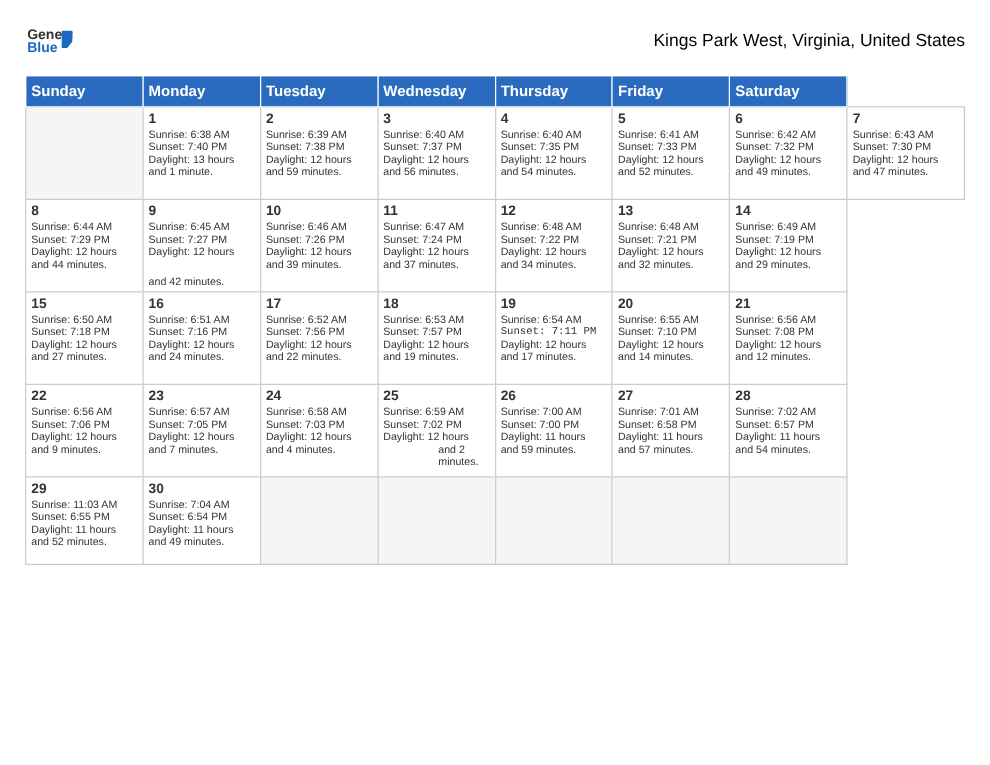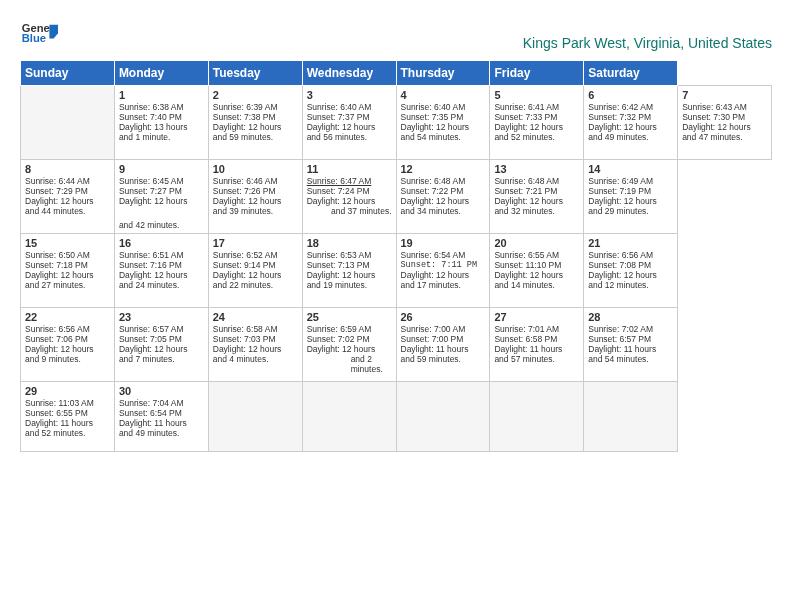--- a/index.html
+++ b/index.html
@@ -26,22 +26,22 @@
       text-align: right;
     }
     .main-title {
       font-size: 36px;
       font-weight: bold;
       color: #333;
       line-height: 1.1;
     }
     .subtitle {
       font-size: 14px;
-      color: #0f766e;
-      margin-top: 19px;
+      color: #000000;
+      margin-top: 8px;
     }
     .calendar {
       width: 100%;
       border-collapse: collapse;
       table-layout: fixed;
     }
     .calendar th {
       background: #2a6bbf;
       color: #fff;
       font-size: 12px;
@@ -180,24 +180,24 @@
           </td>
           <td>
             <span class="day-num">10</span>
             <span style="display: block;">Sunrise: 6:46 AM</span>
             <span style="display: block;">Sunset: 7:26 PM</span>
             <span style="display: block;">Daylight: 12 hours</span>
             <span style="display: block;">and 39 minutes.</span>
           </td>
           <td>
             <span class="day-num">11</span>
-            <span style="display: block; text-decoration: underline;">Sunrise: 6:47 AM</span>
+            <span style="display: block;">Sunrise: 6:47 AM</span>
             <span style="display: block;">Sunset: 7:24 PM</span>
             <span style="display: block;">Daylight: 12 hours</span>
-            <span style="display: block; text-align: right;">and 37 minutes.</span>
+            <span style="display: block;">and 37 minutes.</span>
           </td>
           <td>
             <span class="day-num">12</span>
             <span style="display: block;">Sunrise: 6:48 AM</span>
             <span style="display: block;">Sunset: 7:22 PM</span>
             <span style="display: block;">Daylight: 12 hours</span>
             <span style="display: block;">and 34 minutes.</span>
           </td>
           <td>
             <span class="day-num">13</span>
@@ -225,42 +225,42 @@
           <td>
             <span class="day-num">16</span>
             <span style="display: block;">Sunrise: 6:51 AM</span>
             <span style="display: block;">Sunset: 7:16 PM</span>
             <span style="display: block;">Daylight: 12 hours</span>
             <span style="display: block;">and 24 minutes.</span>
           </td>
           <td>
             <span class="day-num">17</span>
             <span style="display: block;">Sunrise: 6:52 AM</span>
-            <span style="display: block;">Sunset: 9:14 PM</span>
+            <span style="display: block;">Sunset: 7:56 PM</span>
             <span style="display: block;">Daylight: 12 hours</span>
             <span style="display: block;">and 22 minutes.</span>
           </td>
           <td>
             <span class="day-num">18</span>
             <span style="display: block;">Sunrise: 6:53 AM</span>
-            <span style="display: block;">Sunset: 7:13 PM</span>
+            <span style="display: block;">Sunset: 7:57 PM</span>
             <span style="display: block;">Daylight: 12 hours</span>
             <span style="display: block;">and 19 minutes.</span>
           </td>
           <td>
             <span class="day-num">19</span>
             <span style="display: block;">Sunrise: 6:54 AM</span>
             <span style="display: block; font-family: Liberation Mono, monospace;">Sunset: 7:11 PM</span>
             <span style="display: block;">Daylight: 12 hours</span>
             <span style="display: block;">and 17 minutes.</span>
           </td>
           <td>
             <span class="day-num">20</span>
             <span style="display: block;">Sunrise: 6:55 AM</span>
-            <span style="display: block;">Sunset: 11:10 PM</span>
+            <span style="display: block;">Sunset: 7:10 PM</span>
             <span style="display: block;">Daylight: 12 hours</span>
             <span style="display: block;">and 14 minutes.</span>
           </td>
           <td>
             <span class="day-num">21</span>
             <span style="display: block;">Sunrise: 6:56 AM</span>
             <span style="display: block;">Sunset: 7:08 PM</span>
             <span style="display: block;">Daylight: 12 hours</span>
             <span style="display: block;">and 12 minutes.</span>
           </td>

